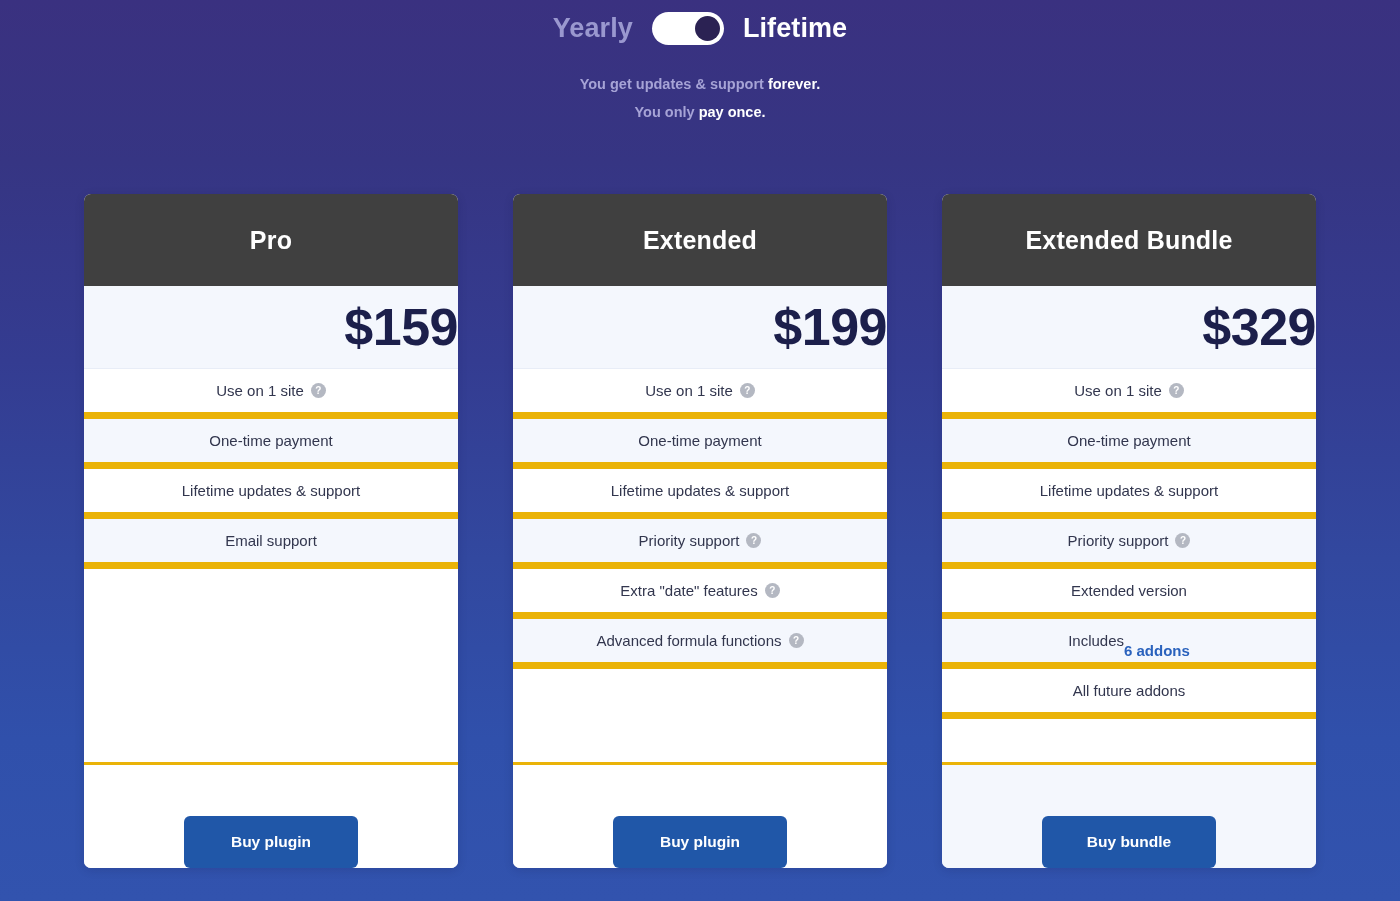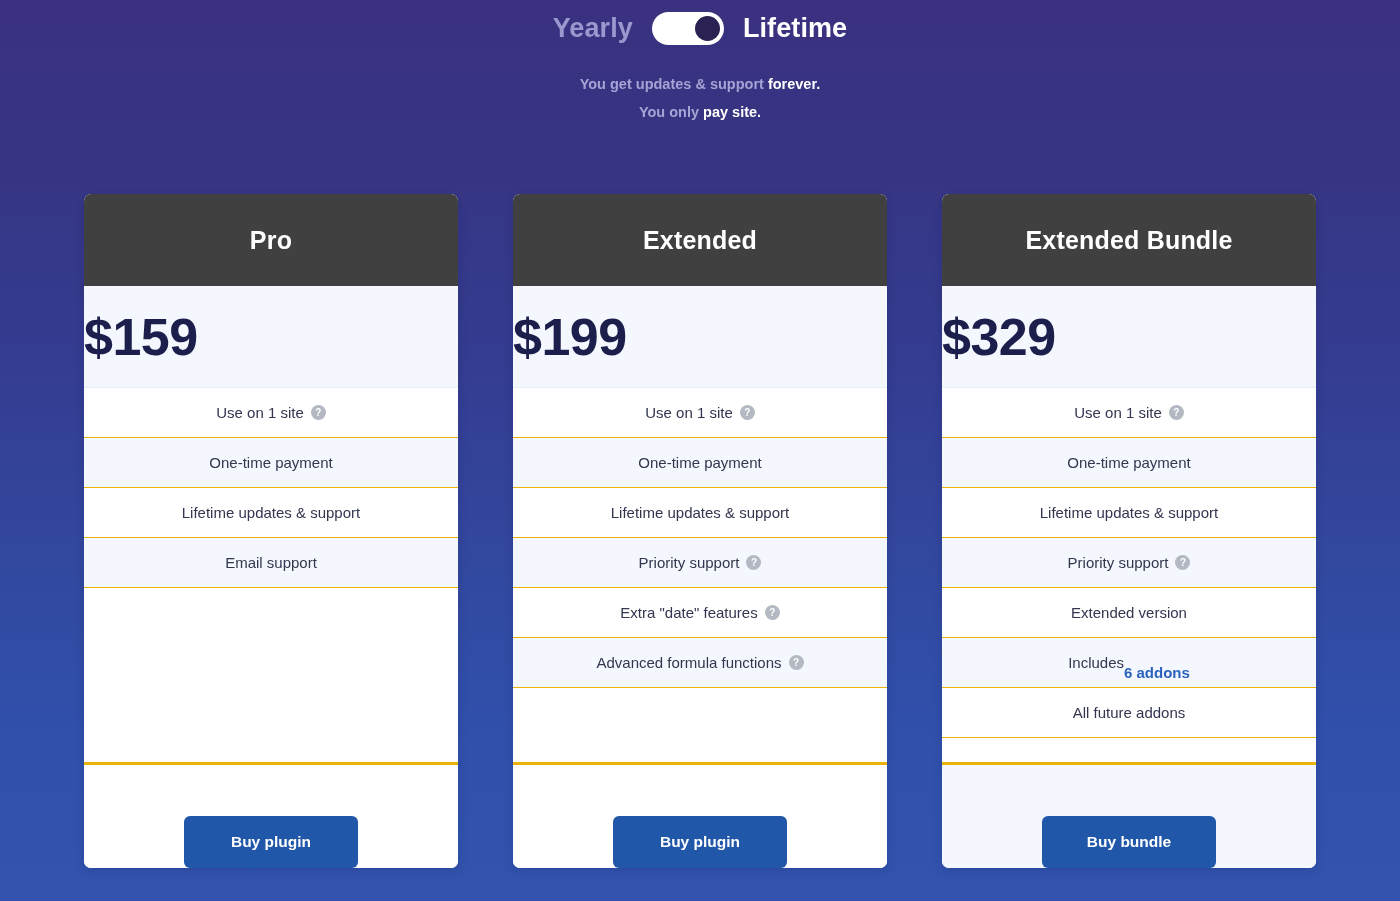--- a/index.html
+++ b/index.html
@@ -59,34 +59,34 @@
   .card-header {
     background:#404040;
     height:92px;
     display:flex; align-items:center; justify-content:center;
   }
   .card-title {
     color:#ffffff; font-size:25px; font-weight:bold; letter-spacing:.2px;
   }
   .card-price {
     background:#f4f7fd;
-    height:102px;
-    display:flex; align-items:center; justify-content:flex-start;
+    height:83px;
+    display:flex; align-items:center; justify-content:flex-end;
     border-bottom:1px solid #e8edf7;
   }
   .price-text {
     color:#1c1f4b; font-size:52px; font-weight:bold; letter-spacing:-.5px;
   }
 
   .features { flex:1 1 auto; display:flex; flex-direction:column; }
   .feature {
     height:50px;
     display:flex; align-items:center; justify-content:center;
     font-size:15px; color:#32364e;
-    border-bottom:1px solid #eab308;
+    border-bottom:7px solid #eab308;
     padding:0 14px; text-align:center;
   }
   .feature.alt { background:#f4f7fd; }
   .feature .link { color:#2a62bd; font-weight:bold;margin-top:20px; }
   .feature-filler { flex:1 1 auto; background:#ffffff; }
 
   .help-icon {
     display:inline-flex; align-items:center; justify-content:center;
     width:15px; height:15px; border-radius:50%;
     background:#b4b8c2; color:#ffffff;
@@ -123,21 +123,21 @@
   </div>
 
   <span class="switch-label active">Lifetime</span>
 </div>
 
 <div class="tagline">
   <div>
     <span>You get updates &amp; support </span><b>forever.</b>
   </div>
   <div>
-    <span>You only </span><b>pay site.</b>
+    <span>You only </span><b>pay once.</b>
   </div>
 </div>
 
 <div class="cards" id="cards">
     <div class="card">
       <div class="card-header">
         <div class="card-title">Pro</div>
       </div>
       <div class="card-price">
         <div class="price-text">$159</div>

